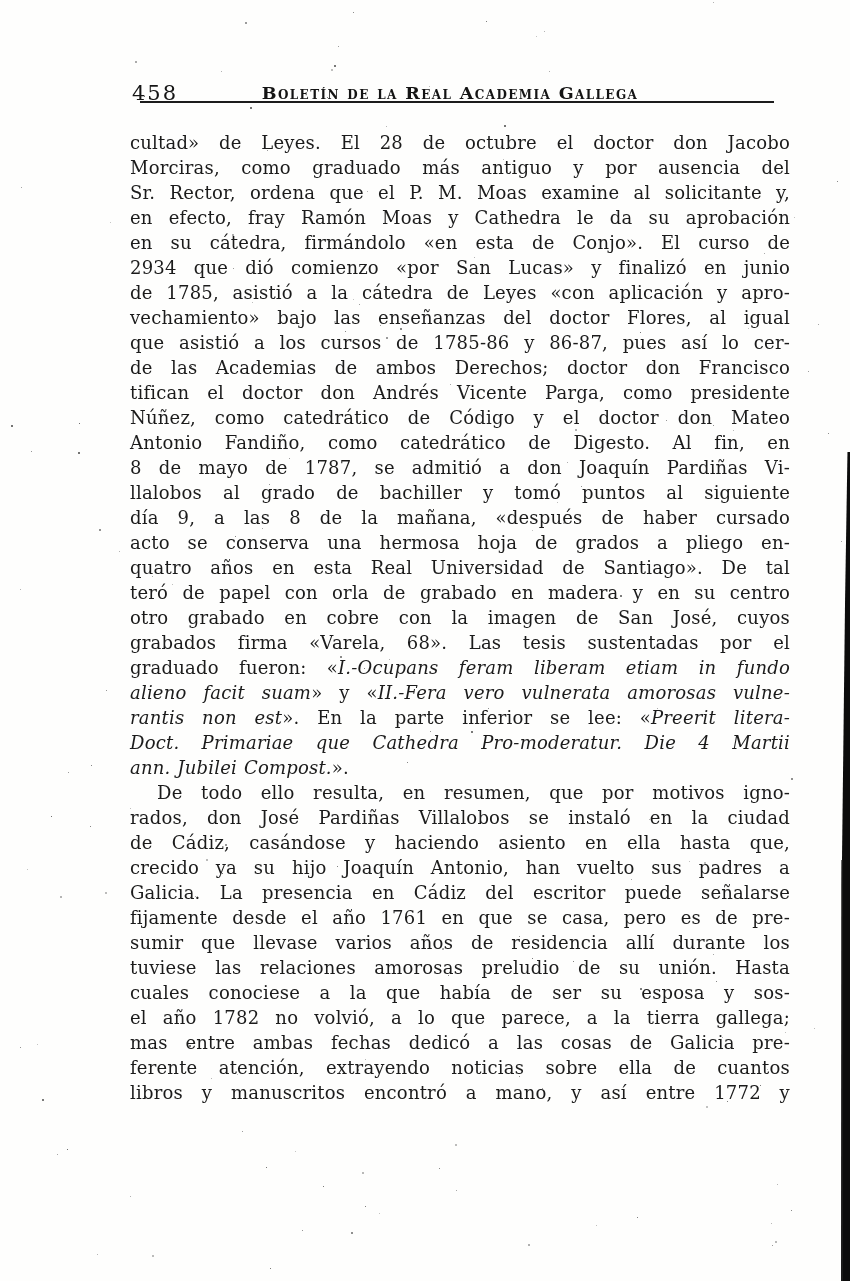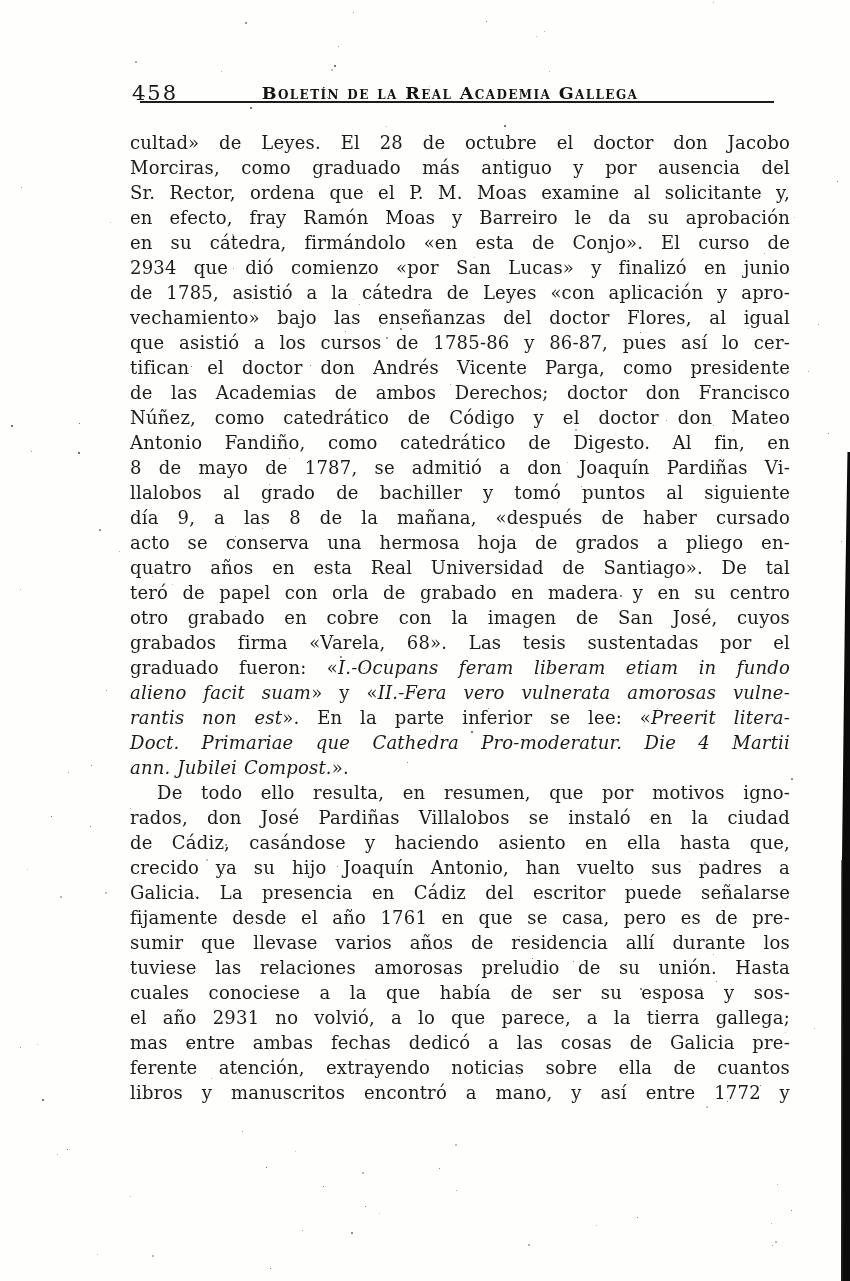--- a/index.html
+++ b/index.html
@@ -108,28 +108,28 @@
     <span class="page-number">458</span>
     <span class="header-title">Boletín de la Real Academia Gallega</span>
   </div>
 
   <div class="header-rule"></div>
 
   <div class="text-block" id="text-block">
       <div class="text-line"><span>cultad» de Leyes. El 28 de octubre el doctor don Jacobo</span></div>
       <div class="text-line"><span>Morciras, como graduado más antiguo y por ausencia del</span></div>
       <div class="text-line"><span>Sr. Rector, ordena que el P. M. Moas examine al solicitante y,</span></div>
-      <div class="text-line"><span>en efecto, fray Ramón Moas y Barreiro le da su aprobación</span></div>
+      <div class="text-line"><span>en efecto, fray Ramón Moas y Cathedra le da su aprobación</span></div>
       <div class="text-line"><span>en su cátedra, firmándolo «en esta de Conjo». El curso de</span></div>
       <div class="text-line"><span>2934 que dió comienzo «por San Lucas» y finalizó en junio</span></div>
       <div class="text-line"><span>de 1785, asistió a la cátedra de Leyes «con aplicación y apro-</span></div>
       <div class="text-line"><span>vechamiento» bajo las enseñanzas del doctor Flores, al igual</span></div>
       <div class="text-line"><span>que asistió a los cursos de 1785-86 y 86-87, pues así lo cer-</span></div>
+      <div class="text-line"><span>de las Academias de ambos Derechos; doctor don Francisco</span></div>
       <div class="text-line"><span>tifican el doctor don Andrés Vicente Parga, como presidente</span></div>
-      <div class="text-line"><span>de las Academias de ambos Derechos; doctor don Francisco</span></div>
       <div class="text-line"><span>Núñez, como catedrático de Código y el doctor don Mateo</span></div>
       <div class="text-line"><span>Antonio Fandiño, como catedrático de Digesto. Al fin, en</span></div>
       <div class="text-line"><span>8 de mayo de 1787, se admitió a don Joaquín Pardiñas Vi-</span></div>
       <div class="text-line"><span>llalobos al grado de bachiller y tomó puntos al siguiente</span></div>
       <div class="text-line"><span>día 9, a las 8 de la mañana, «después de haber cursado</span></div>
       <div class="text-line"><span>acto se conserva una hermosa hoja de grados a pliego en-</span></div>
       <div class="text-line"><span>quatro años en esta Real Universidad de Santiago». De tal</span></div>
       <div class="text-line"><span>teró de papel con orla de grabado en madera y en su centro</span></div>
       <div class="text-line"><span>otro grabado en cobre con la imagen de San José, cuyos</span></div>
       <div class="text-line"><span>grabados firma «Varela, 68». Las tesis sustentadas por el</span></div>
@@ -140,21 +140,21 @@
       <div class="text-line no-justify"><i>ann. Jubilei Compost.</i><span>».</span></div>
       <div class="text-line indent"><span>De todo ello resulta, en resumen, que por motivos igno-</span></div>
       <div class="text-line"><span>rados, don José Pardiñas Villalobos se instaló en la ciudad</span></div>
       <div class="text-line"><span>de Cádiz, casándose y haciendo asiento en ella hasta que,</span></div>
       <div class="text-line"><span>crecido ya su hijo Joaquín Antonio, han vuelto sus padres a</span></div>
       <div class="text-line"><span>Galicia. La presencia en Cádiz del escritor puede señalarse</span></div>
       <div class="text-line"><span>fijamente desde el año 1761 en que se casa, pero es de pre-</span></div>
       <div class="text-line"><span>sumir que llevase varios años de residencia allí durante los</span></div>
       <div class="text-line"><span>tuviese las relaciones amorosas preludio de su unión. Hasta</span></div>
       <div class="text-line"><span>cuales conociese a la que había de ser su esposa y sos-</span></div>
-      <div class="text-line"><span>el año 2931 no volvió, a lo que parece, a la tierra gallega;</span></div>
+      <div class="text-line"><span>el año 1782 no volvió, a lo que parece, a la tierra gallega;</span></div>
       <div class="text-line"><span>mas entre ambas fechas dedicó a las cosas de Galicia pre-</span></div>
       <div class="text-line"><span>ferente atención, extrayendo noticias sobre ella de cuantos</span></div>
       <div class="text-line"><span>libros y manuscritos encontró a mano, y así entre 1772 y</span></div>
     </div>
 
   <div class="scan-bar"></div>
   <div class="scan-bar-edge"></div>
 
   <div class="noise" id="noise-layer">
       <i style="width: 1px; height: 1px; left: 439px; top: 1168px; opacity: 0.73;"></i>

